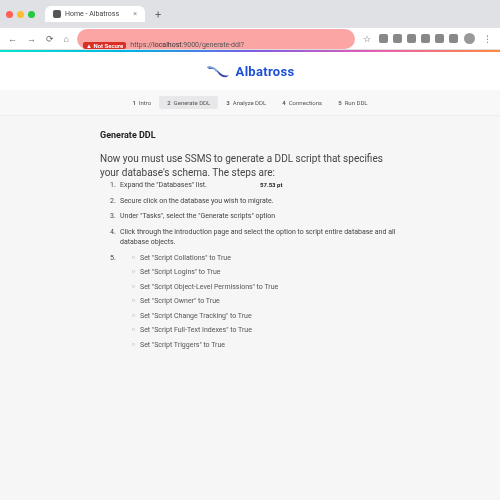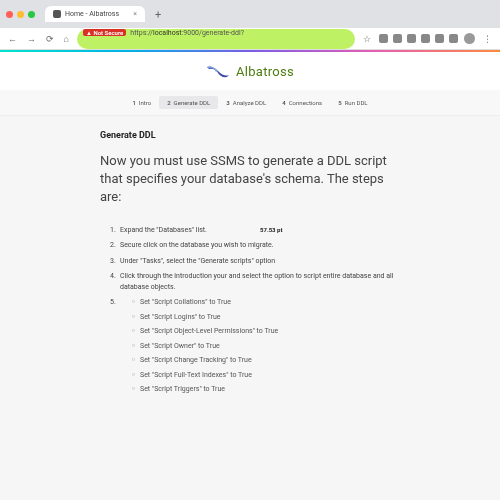--- a/index.html
+++ b/index.html
@@ -7,40 +7,40 @@
 .chrome{background:#dfe1e5;height:28px;display:flex;align-items:center;padding:0 6px;gap:4px}
 .dots{display:flex;gap:4px;margin-right:6px}
 .dot{width:7px;height:7px;border-radius:50%}
 .d1{background:#ff5f57}.d2{background:#febc2e}.d3{background:#28c840}
 .tab{background:#fff;border-radius:6px 6px 0 0;padding:4px 8px;display:flex;align-items:flex-end;gap:4px;font-size:7px;color:#444;min-width:100px}
 .tab .fav{width:8px;height:8px;background:#555;border-radius:2px}
 .tab .x{margin-left:auto;color:#888}
 .newtab{color:#666;font-size:11px;padding:0 6px}
 .toolbar{background:#fff;height:22px;display:flex;align-items:center;padding:0 6px;gap:6px;border-bottom:1px solid #ddd}
 .navbtn{color:#666;font-size:9px;padding:0 2px}
-.urlbar{flex:1;background:#bef264;border-radius:10px;height:20px;display:flex;align-items:flex-start;padding:0 6px;gap:4px;font-size:7px}
+.urlbar{flex:1;background:#fca5a5;border-radius:10px;height:20px;display:flex;align-items:flex-end;padding:0 6px;gap:4px;font-size:7px}
 .warn{background:#d93025;color:#fff;border-radius:2px;padding:0 3px;font-size:6px;font-weight:600}
 .urltext{color:#555}
 .urltext .host{color:#333}
 .exticons{display:flex;gap:5px;align-items:center}
 .exticon{width:9px;height:9px;background:#888;border-radius:2px}
 .avatar{width:11px;height:11px;background:#999;border-radius:50%}
 .rainbow{height:2px;background:linear-gradient(90deg,#00e5cc 0%,#00b4e5 25%,#7b5ee5 50%,#e55eb4 75%,#ff8a3d 100%)}
 .content{background:#f6f6f7;min-height:450px}
 .header{background:#fff;display:flex;justify-content:center;align-items:center;padding:10px 0;gap:6px}
 .logo-svg{width:24px;height:18px}
-.brand{font-weight:400;font-size:13px;color:#4d7c0f;letter-spacing:.3px}
+.brand{font-weight:700;font-size:13px;color:#1d4ed8;letter-spacing:.3px}
 .steps{background:#f8f8f9;display:flex;justify-content:center;padding:6px 0;border-bottom:1px solid #eee}
 .steplist{display:flex;gap:0;font-size:6px;color:#555}
 .step{padding:3px 8px;display:flex;align-items:center;gap:3px}
 .step.active{background:#e8e8ea;border-radius:2px}
 .step .num{font-weight:600}
 .page{max-width:340px;margin:0 auto;padding:14px 20px}
 h1{font-size:9px;font-weight:700;color:#222;margin-bottom:12px}
-.intro{font-size:13px;color:#444;margin-bottom:18px;line-height:1.4}
+.intro{font-size:10px;color:#444;margin-bottom:0;line-height:1.4}
 ol{list-style:none;counter-reset:item;padding-left:10px}
 ol>li{counter-increment:item;font-size:7px;color:#444;margin-bottom:5px;line-height:1.5;position:relative;padding-left:10px}
 ol>li:before{content:counter(item)".";position:absolute;left:0;color:#444}
 .inline-note{position:absolute;left:150px;top:0;font-size:6px;font-weight:700;color:#222}
 ul{list-style:none;padding-left:12px;margin-top:4px}
 ul li{font-size:7px;color:#555;margin-bottom:4px;position:relative;padding-left:8px}
 ul li:before{content:"○";position:absolute;left:0;font-size:5px;top:1px}
 </style>
 </head>
 <body>
@@ -120,21 +120,21 @@
   <div class="page">
     <h1>Generate DDL</h1>
     <p class="intro">Now you must use SSMS to generate a DDL script that specifies your database's schema. The steps are:</p>
     <ol>
       <li style="position:relative">
         <span>Expand the "Databases" list.</span>
         <span class="inline-note">57.53 pt</span>
       </li>
       <li>Secure click on the database you wish to migrate.</li>
       <li>Under "Tasks", select the "Generate scripts" option</li>
-      <li>Click through the introduction your and select the option to script entire database and all database objects.</li>
+      <li>Click through the introduction page and select the option to script entire database and all database objects.</li>
       <li>
         <ul>
           <li>Set "Script Collations" to True</li>
           <li>Set "Script Logins" to True</li>
           <li>Set "Script Object-Level Permissions" to True</li>
           <li>Set "Script Owner" to True</li>
           <li>Set "Script Change Tracking" to True</li>
           <li>Set "Script Full-Text Indexes" to True</li>
           <li>Set "Script Triggers" to True</li>
         </ul>

